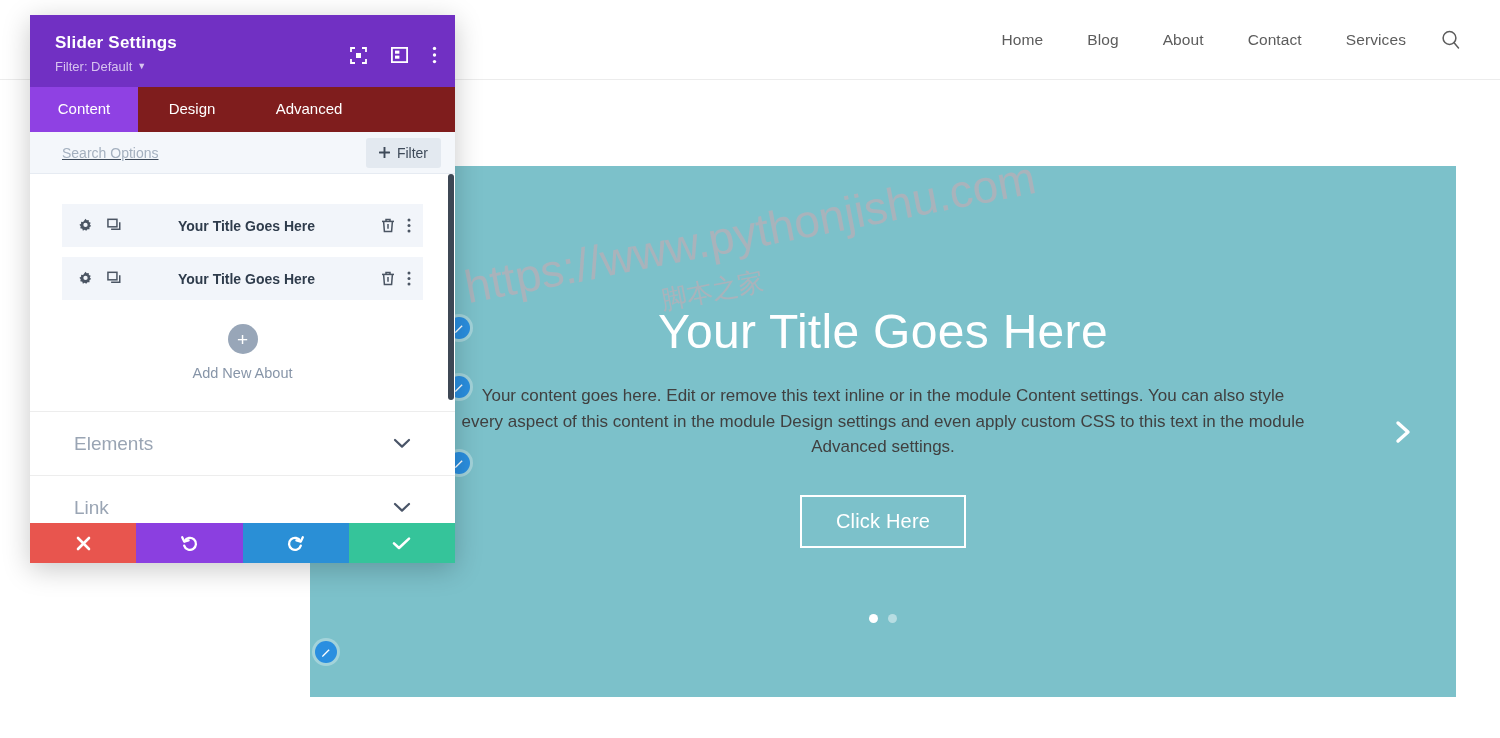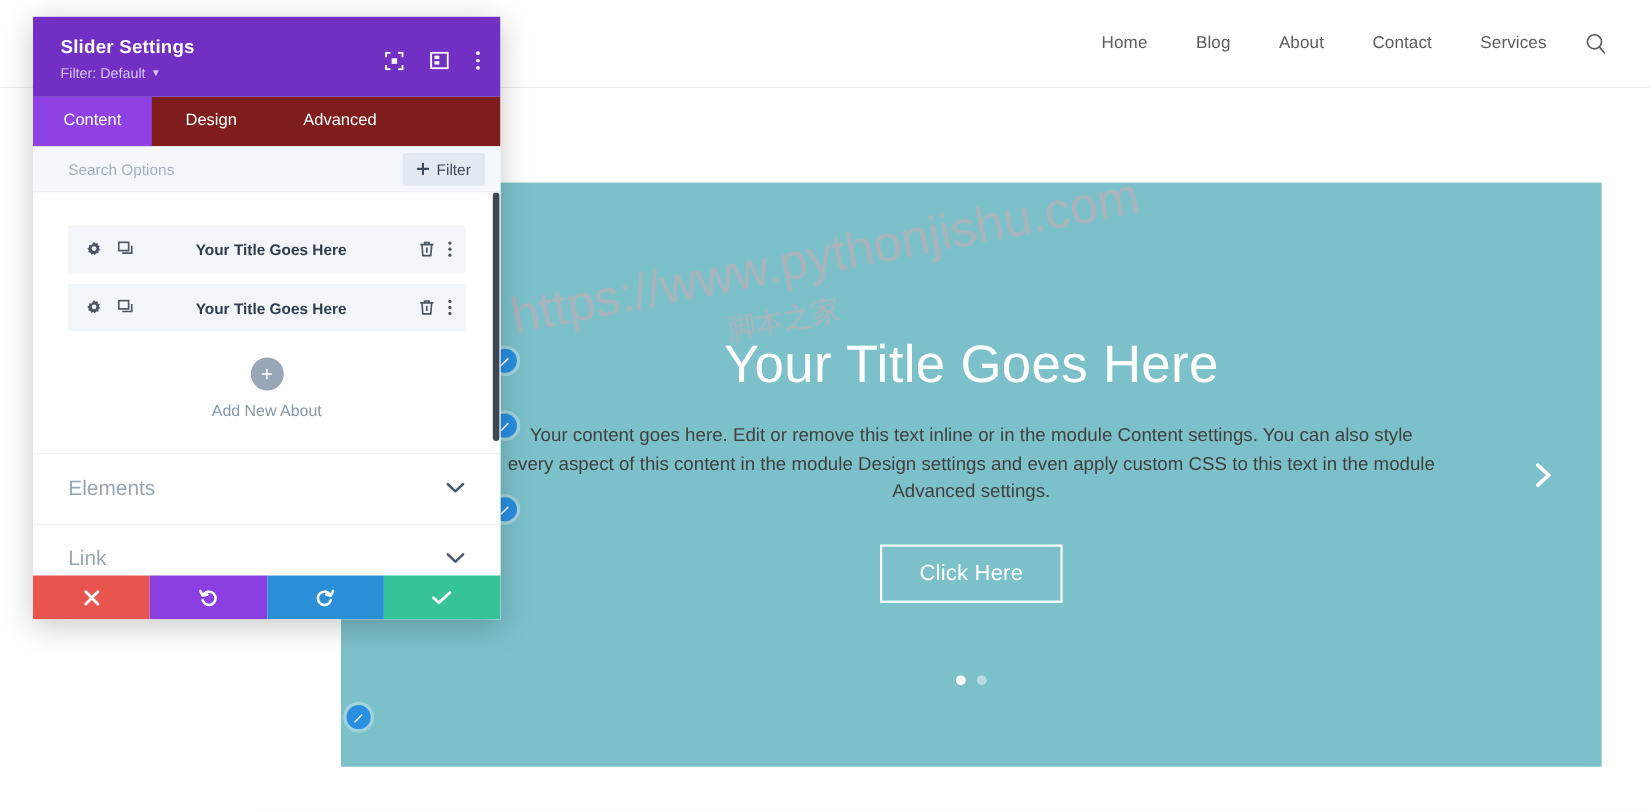--- a/index.html
+++ b/index.html
@@ -104,21 +104,21 @@
   .tab.design { width:108px;text-align:center; }
   .tab.advanced { width:126px; }
 
   .search-row {
     display:flex; align-items:center; justify-content:space-between;
     background:#f4f7fb; border-bottom:1px solid #e6ebf2;
     padding:0 14px 0 32px; height:42px; flex:0 0 auto;
   }
   .search-input {
     border:none; outline:none; background:transparent; font-size:14px;
-    color:#3e4a59; font-family:inherit; flex:1;
+    color:#3e4a59; font-family:inherit; flex:1;text-decoration:underline;
   }
   .search-input::placeholder { color:#a4b0bf; }
   .filter-btn {
     display:flex; align-items:center; gap:7px; background:#e3e9f0;
     border:none; border-radius:3px; padding:7px 13px; cursor:pointer;
     font-size:14px; color:#3e4a59; font-family:inherit;
   }
 
   .modal-body {
     flex:1 1 auto; position:relative; overflow:hidden; background:#ffffff;
@@ -142,21 +142,21 @@
   }
   .add-circle {
     width:30px; height:30px; border-radius:50%; background:#98a6b8;
     display:flex; align-items:center; justify-content:center;
     color:#fff; font-size:19px; line-height:1;
   }
   .add-label { margin-top:11px; font-size:14.5px; color:#8795a8; }
 
   .section-row {
     display:flex; align-items:center; justify-content:space-between;
-    border-top:1px solid #ededed; padding:0 32px; height:64px; cursor:pointer;
+    border-top:1px solid #ededed; padding:0 44px; height:64px; cursor:pointer;
   }
   .section-title { font-size:19px; color:#9aa5b4; font-weight:400; }
 
   .scrollbar-track {
     position:absolute; right:0; top:0; width:7px; height:100%;
   }
   .scrollbar-thumb {
     position:absolute; right:1px; top:0; width:6px; height:226px;
     background:#3d4754; border-radius:3px; cursor:pointer;
   }

